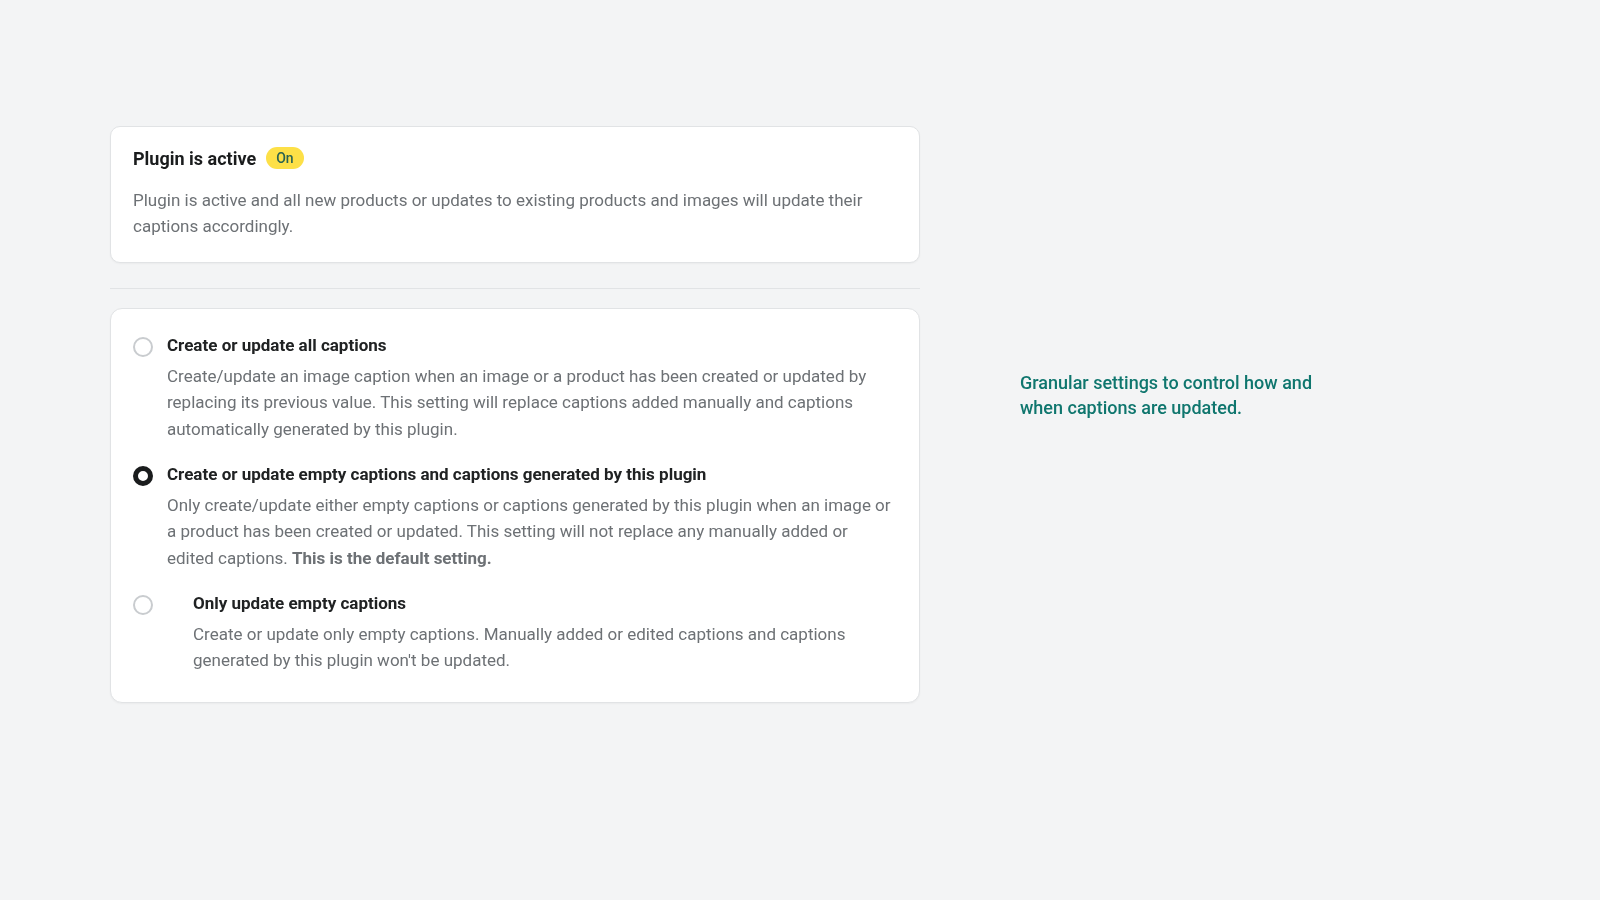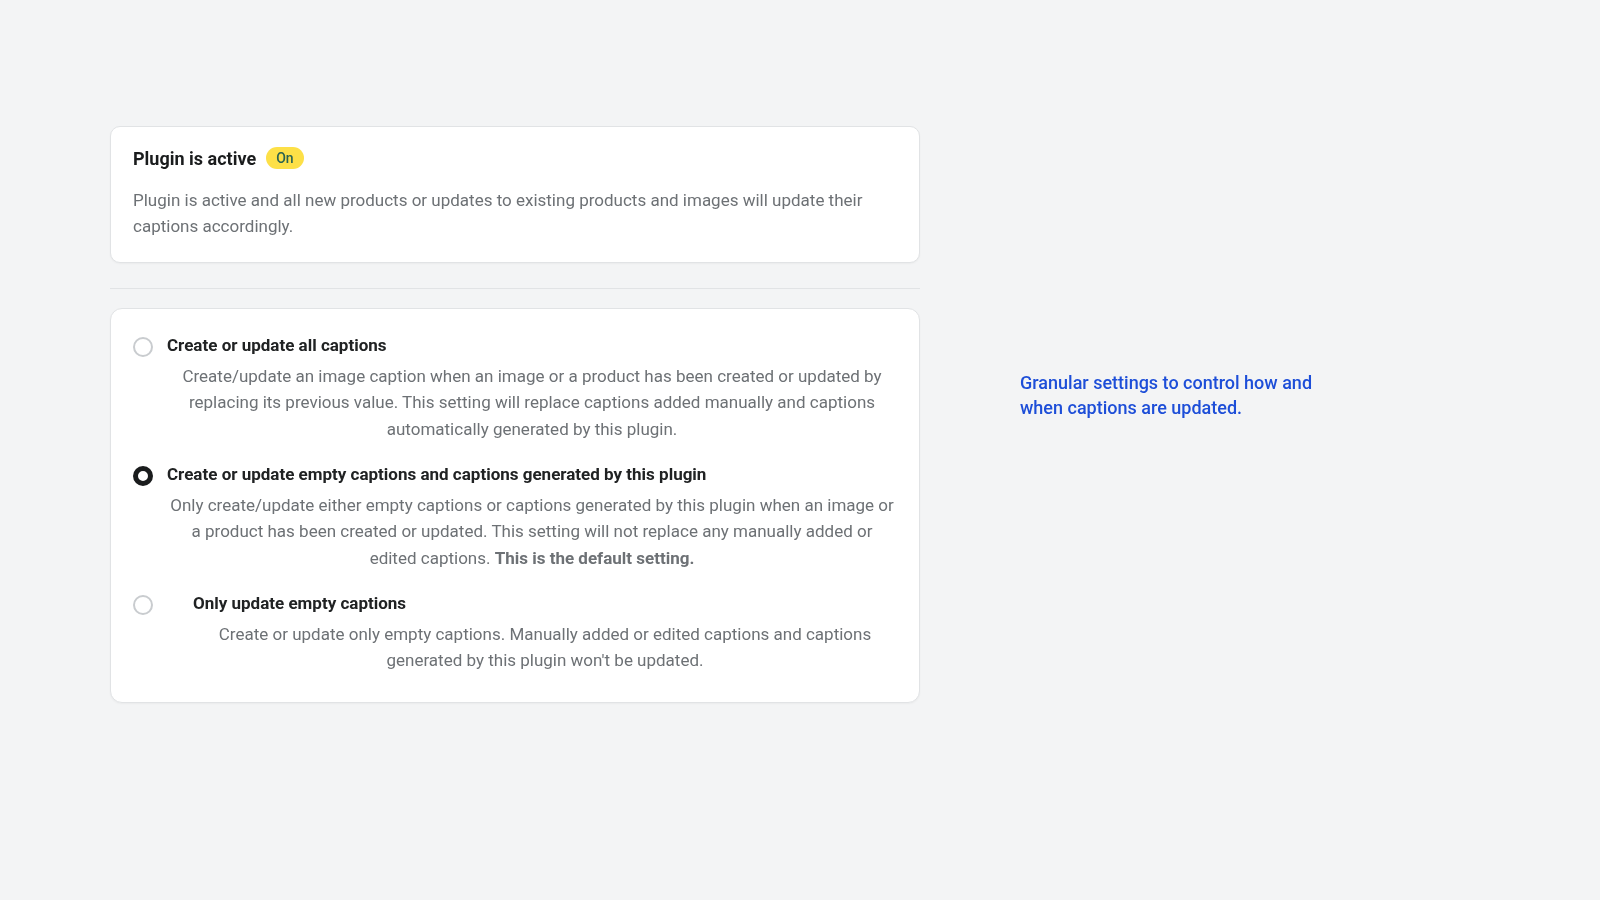--- a/index.html
+++ b/index.html
@@ -119,34 +119,33 @@
     .option-title {
       font-size: 17px;
       font-weight: 700;
       color: #202223;
       margin-bottom: 8px;
     }
     .option-desc {
       font-size: 17px;
       color: #6d7175;
       line-height: 1.55;
-      text-align: center;
     }
     .option-desc .strong {
       font-weight: 700;
       color: #6d7175;
     }
 
     
     .annotation {
       position: absolute;
       left: 1020px;
       top: 370px;
       width: 320px;
-      color: #1d4ed8;
+      color: #0f766e;
       font-size: 18px;
       line-height: 1.4;
       font-weight: 500;
     }
   </style>
 </head>
 <body>
 
 <div class="card status-card">
   <div class="status-header">

